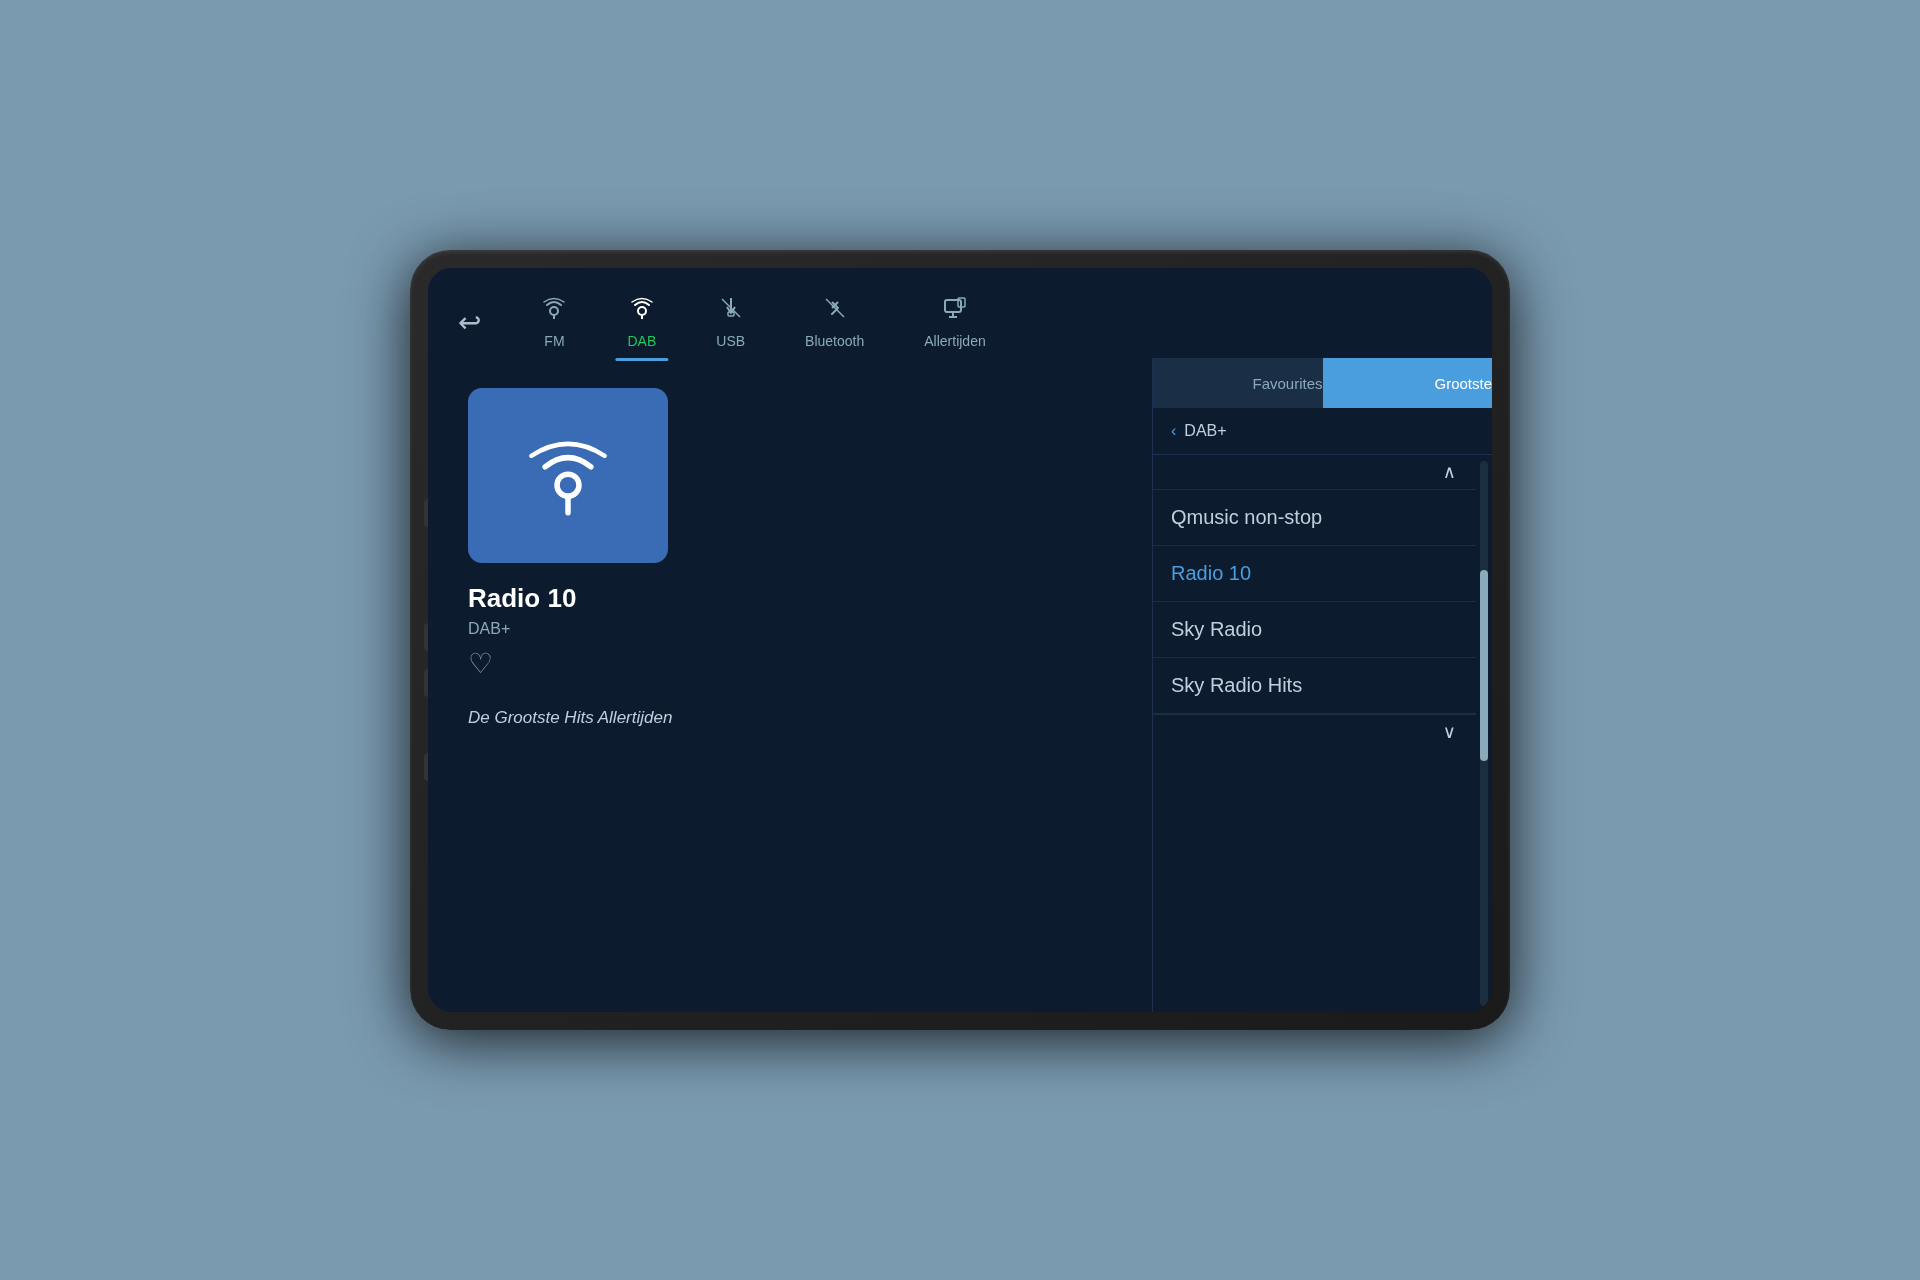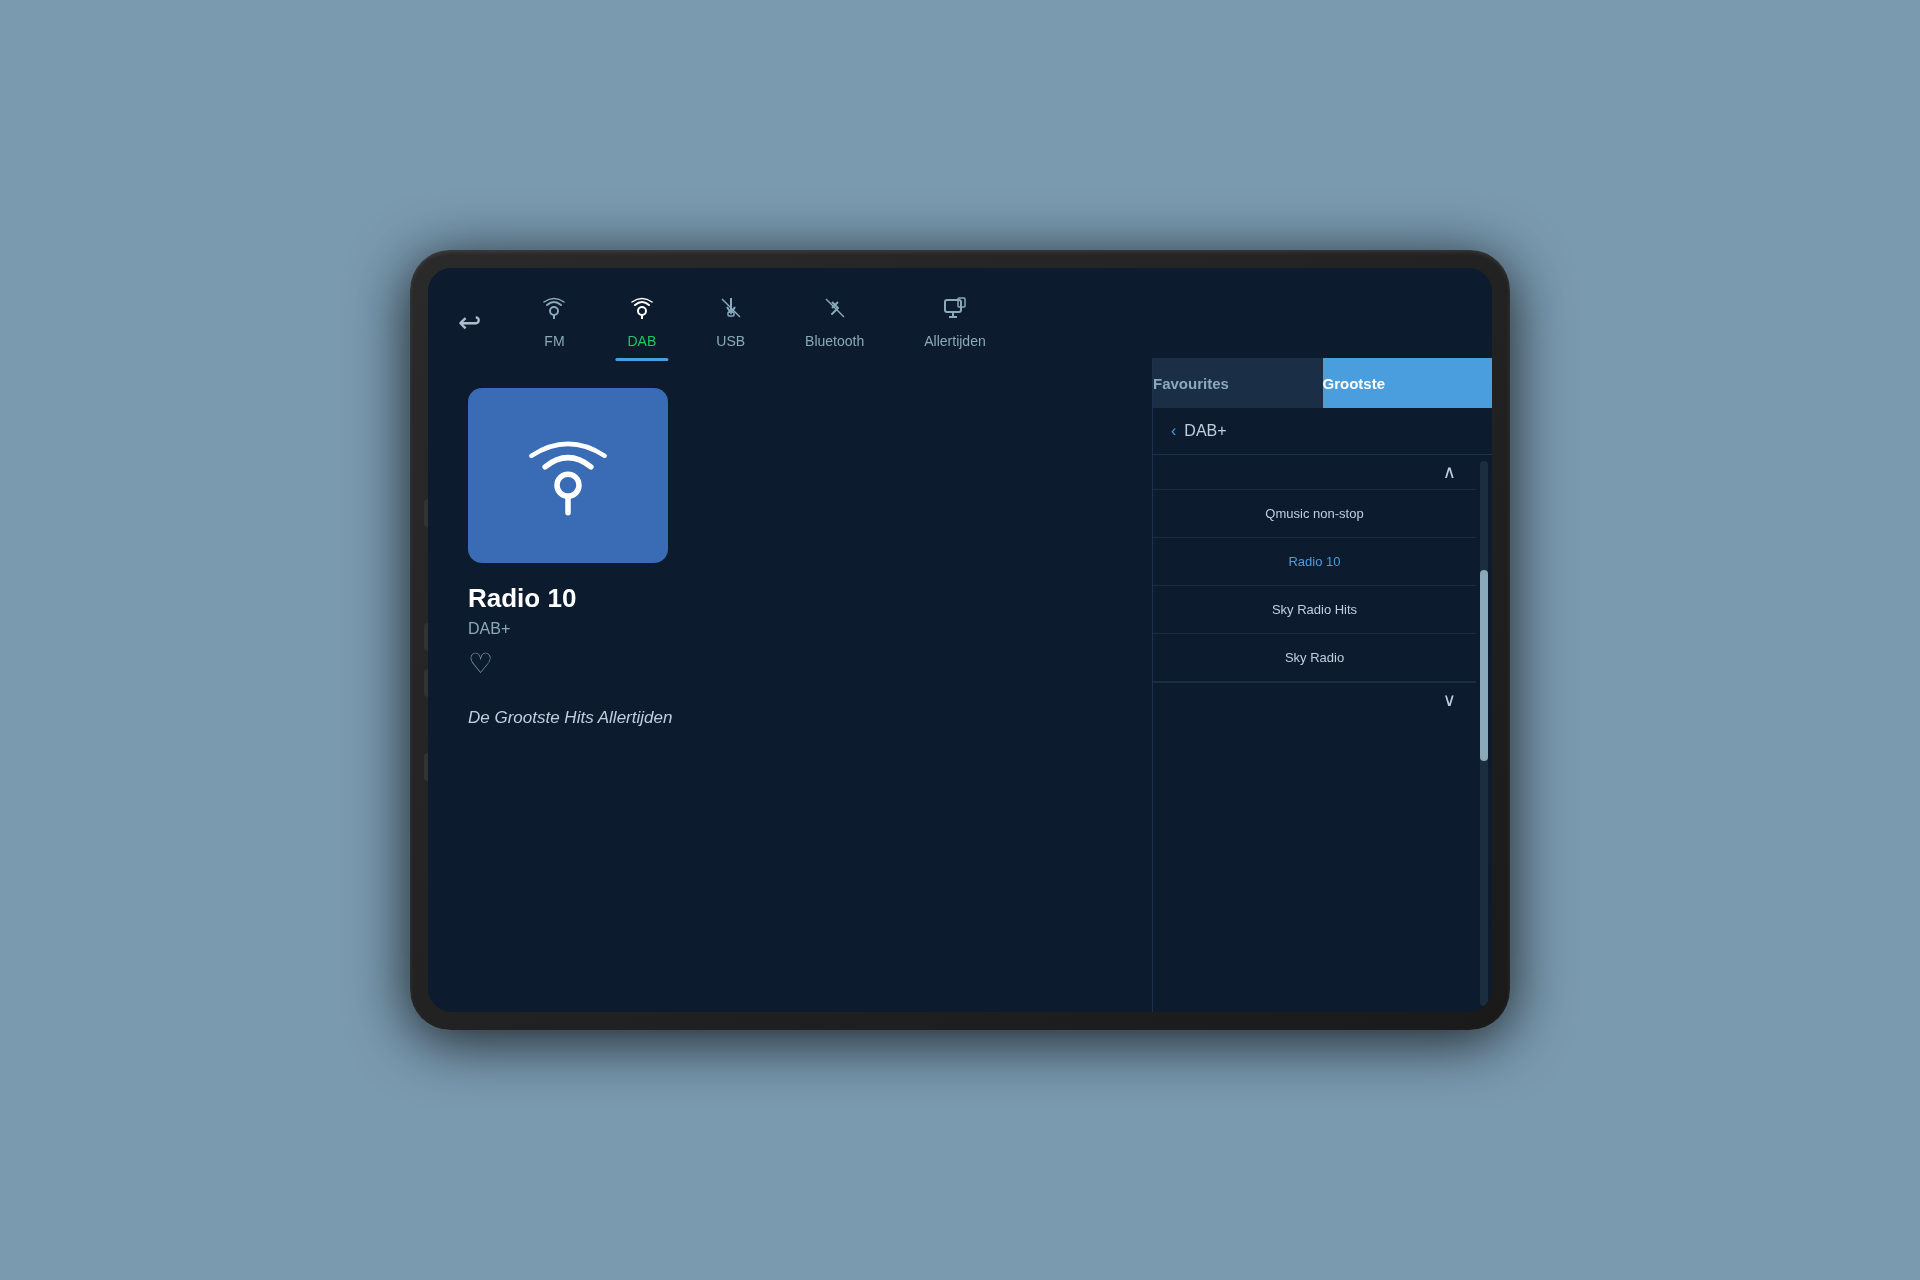--- a/index.html
+++ b/index.html
@@ -159,24 +159,24 @@
 
     .list-tabs {
       display: flex;
       height: 50px;
     }
 
     .list-tab {
       flex: 1;
       display: flex;
       align-items: center;
-      justify-content: flex-start;
+      justify-content: flex-end;
       font-size: 15px;
       cursor: pointer;
-      font-weight: 700;
+      font-weight: 400;
     }
 
     .list-tab.inactive {
       background: #1a2e45;
       color: #8aaabb;
     }
 
     .list-tab.active-tab {
       background: #4a9edd;
       color: #ffffff;
@@ -199,26 +199,26 @@
 
     .station-items {
       flex: 1;
       overflow-y: auto;
       position: relative;
     }
 
     .station-item {
       padding: 16px 18px;
       color: #c0cfe0;
-      font-size: 13px;
+      font-size: 20px;
       cursor: pointer;
       border-bottom: 1px solid #1a2e40;
       display: flex;
       align-items: center;
-      justify-content: center;
+      justify-content: flex-start;
     }
 
     .station-item.current {
       color: #4a9edd;
     }
 
     .stations-with-scroll {
       display: flex;
       flex: 1;
       overflow: hidden;
@@ -378,24 +378,24 @@
               <span style="color:#c0cfe0; font-size:18px; cursor:pointer; padding: 4px 8px;">∧</span>
             </div>
 
             <div class="station-item">
               <span>Qmusic non-stop</span>
             </div>
             <div class="station-item current">
               <span>Radio 10</span>
             </div>
             <div class="station-item">
+              <span>Sky Radio</span>
+            </div>
+            <div class="station-item">
               <span>Sky Radio Hits</span>
-            </div>
-            <div class="station-item">
-              <span>Sky Radio</span>
             </div>
 
             <div style="display:flex; align-items:center; justify-content:flex-end; padding: 2px 12px 2px 0; border-top: 1px solid #1a2e40;">
               <span style="color:#c0cfe0; font-size:18px; cursor:pointer; padding: 4px 8px;">∨</span>
             </div>
           </div>
 
           <div style="width: 8px; background: #1a2e40; margin: 6px 4px; border-radius: 4px; position: relative;">
             <div style="width:100%; height: 35%; background: #8aaabb; border-radius: 4px; position:absolute; top: 20%;"></div>
           </div>

